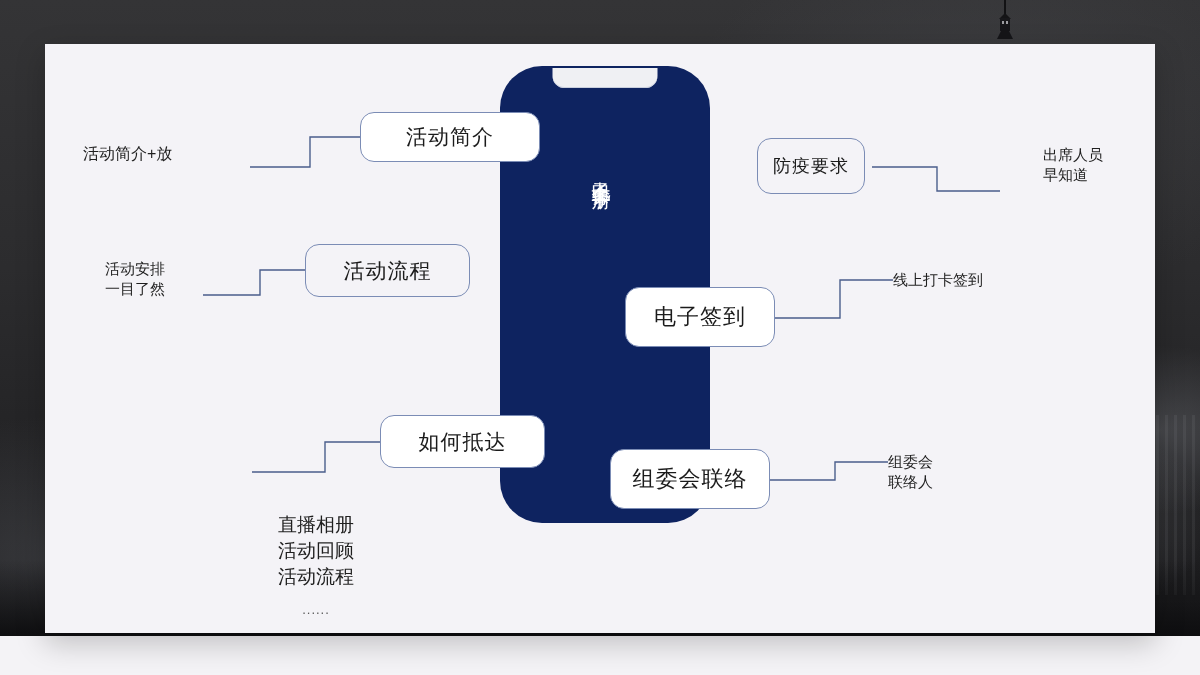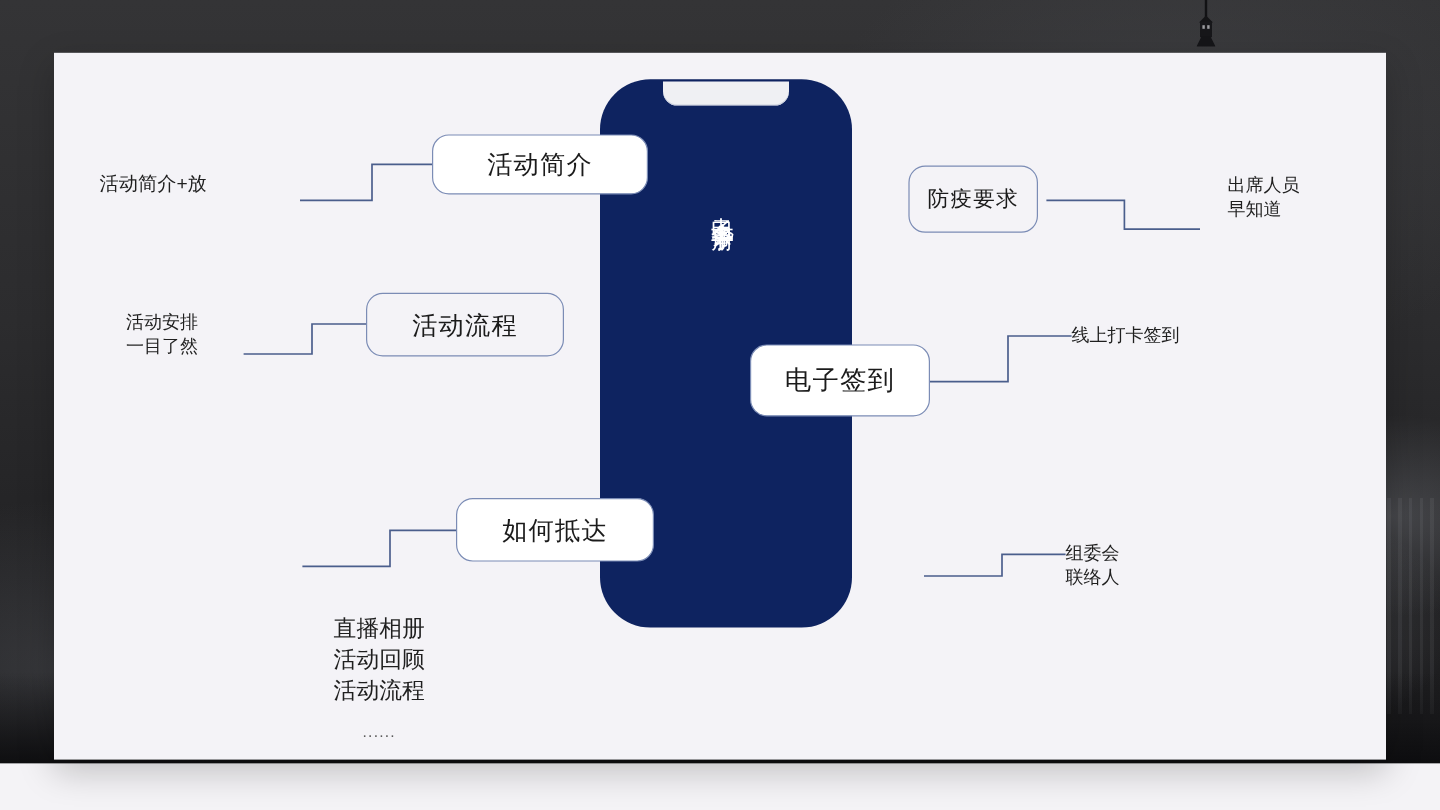--- a/index.html
+++ b/index.html
@@ -228,28 +228,31 @@
     </div>
 
     <div class="node fill-soft" style="left:712px; top:94px; width:108px; height:56px; font-size:18px;">
       <span>防疫要求</span>
     </div>
 
     <div class="node fill-white" style="left:580px; top:243px; width:150px; height:60px; font-size:22px;">
       <span>电子签到</span>
     </div>
 
+    <div class="node fill-white" style="left:565px; top:405px; width:160px; height:60px; font-size:22px;">
+      <span>组委会联络</span>
+    </div>
 
     <div class="leaf small" style="left:38px; top:100px; width:170px;">活动简介+放</div>
 
     <div class="leaf" style="left:60px; top:215px; width:140px;">活动安排
 一目了然</div>
 
 
-    <div class="leaf" style="left:978px; top:101px; width:120px;">出席人员
+    <div class="leaf" style="left:998px; top:101px; width:120px;">出席人员
 早知道</div>
 
     <div class="leaf" style="left:848px; top:226px; width:170px;">线上打卡签到</div>
 
     <div class="leaf" style="left:843px; top:408px; width:120px;">组委会
 联络人</div>
 
     <div style="position:absolute; left:233px; top:468px; z-index:6;text-align:center;">
       <div class="leaf big" style="position:static;">直播相册</div>
       <div class="leaf big" style="position:static;">活动回顾</div>

